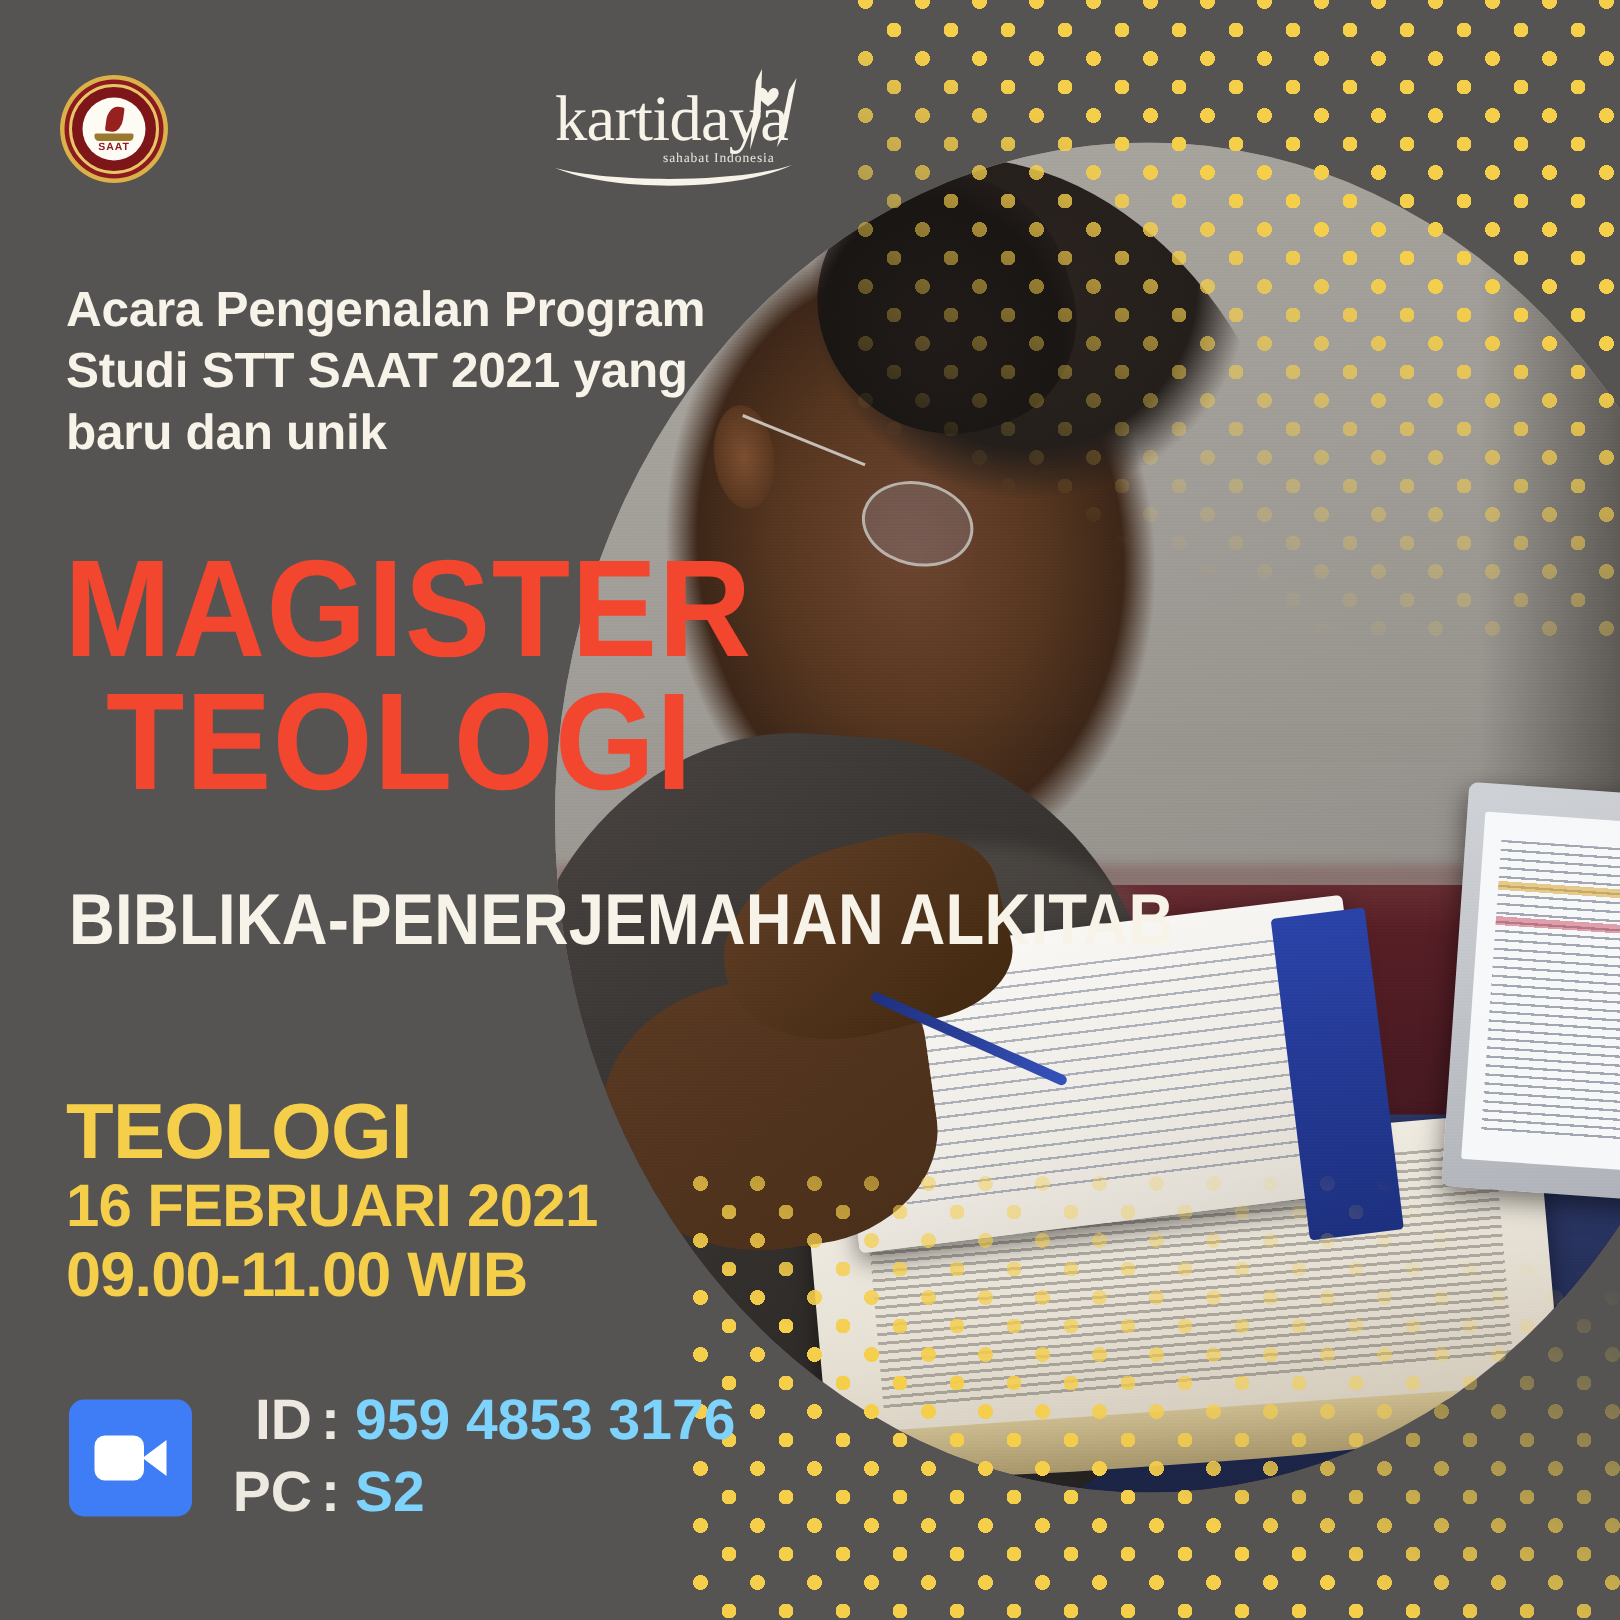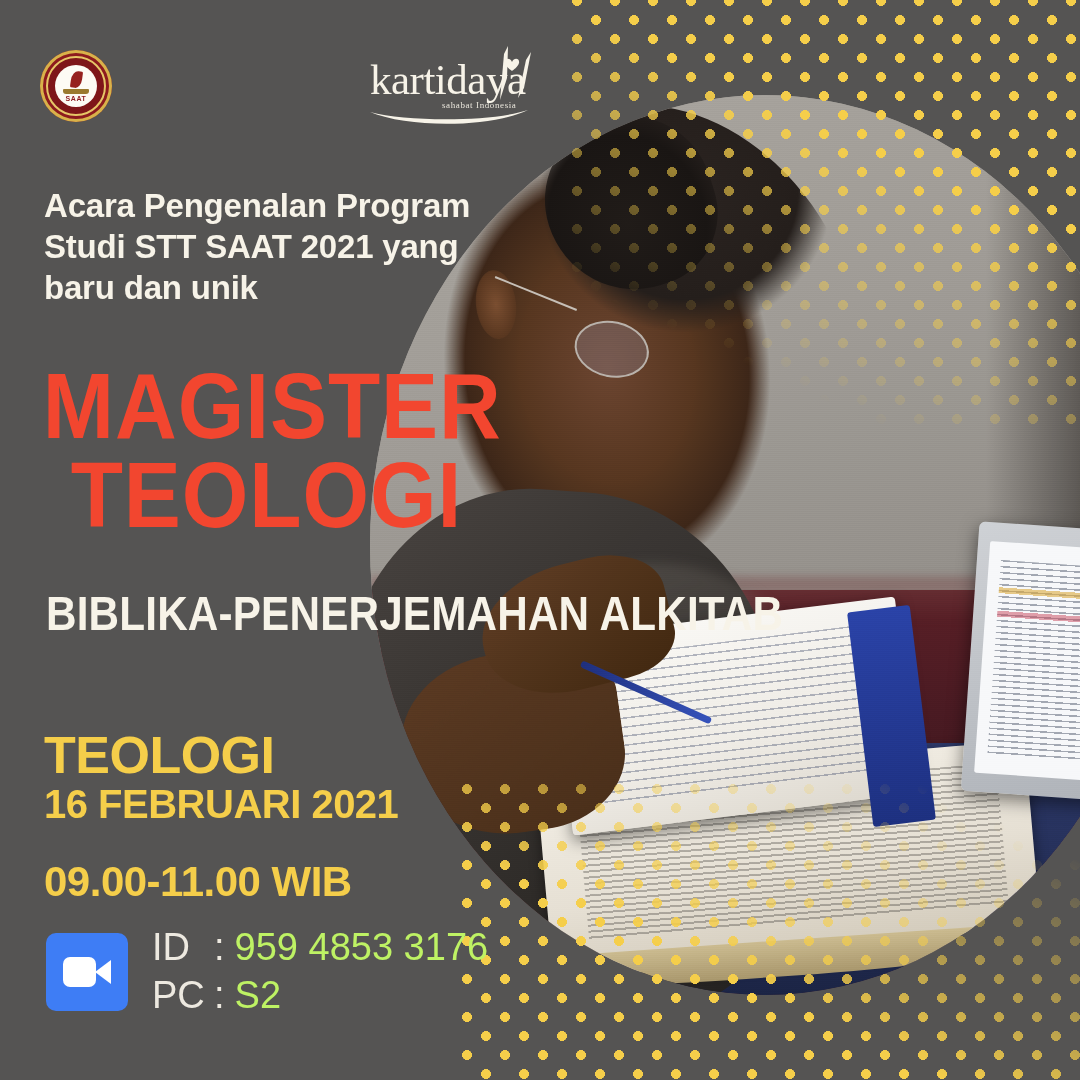--- a/index.html
+++ b/index.html
@@ -416,21 +416,21 @@
   .date-block {
     position: absolute;
     left: 44px; top: 728px;
     z-index: 10;
     color: #F5CE4A;
     font-weight: bold;
     letter-spacing: -0.5px;
   }
   .date-day   { font-size: 52px; line-height: 1.06; }
   .date-full  { font-size: 40px; line-height: 1.06; }
-  .date-time  { font-size: 42px; line-height: 1.12; margin-top: 32px; }
+  .date-time  { font-size: 42px; line-height: 1.12; }
 
   .zoom-block {
     position: absolute;
     left: 46px; top: 925px;
     z-index: 10;
     display: flex;
     align-items: center;
     gap: 24px;
   }
   .zoom-icon {
@@ -463,27 +463,28 @@
   }
   .zoom-lines {
     display: flex;
     flex-direction: column;
     gap: 2px;
   }
   .zoom-row {
     display: flex;
     align-items: baseline;
     font-size: 38px;
-    font-weight: normal;
+    font-weight: bold;
     line-height: 1.2;
     white-space: nowrap;
+    text-align: right;
   }
   .zr-label { color: #EDE9E0; }
   .zr-sep   { color: #EDE9E0; padding: 0 10px 0 6px; }
-  .zr-value { color: #bef264; }
+  .zr-value { color: #7dd3fc; }
   .zr-label.wide { min-width: 56px; display: inline-block; }
 </style>
 </head>
 <body>
 
 <div id="poster">
 
   <div class="photo-wrap">
     <div class="photo">
       <div class="ph-wall"></div>

